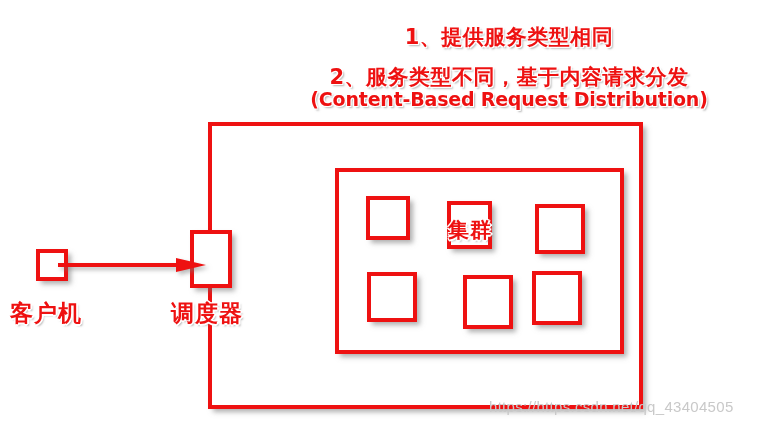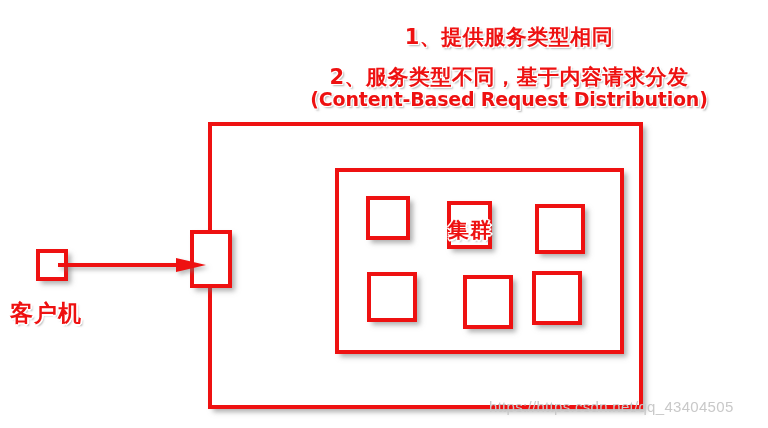--- a/index.html
+++ b/index.html
@@ -175,18 +175,19 @@
 
   <div class="redbox" id="dispatcher-node"></div>
 
   <svg id="flow-arrow" viewBox="0 0 148 14">
     <line x1="0" y1="7" x2="128" y2="7" stroke="#ee1111" stroke-width="4"></line>
     <polygon points="118,0 148,7 118,14" fill="#ee1111"></polygon>
   </svg>
 
   <div class="node-label" id="label-client">客户机</div>
 
+  <div class="node-label" id="label-dispatcher">调度器</div>
 
   <div class="node-label" id="label-cluster">集群</div>
 
   <div id="watermark">https://https.csdn.net/qq_43404505</div>
 
 </div>
 
 </body></html>

